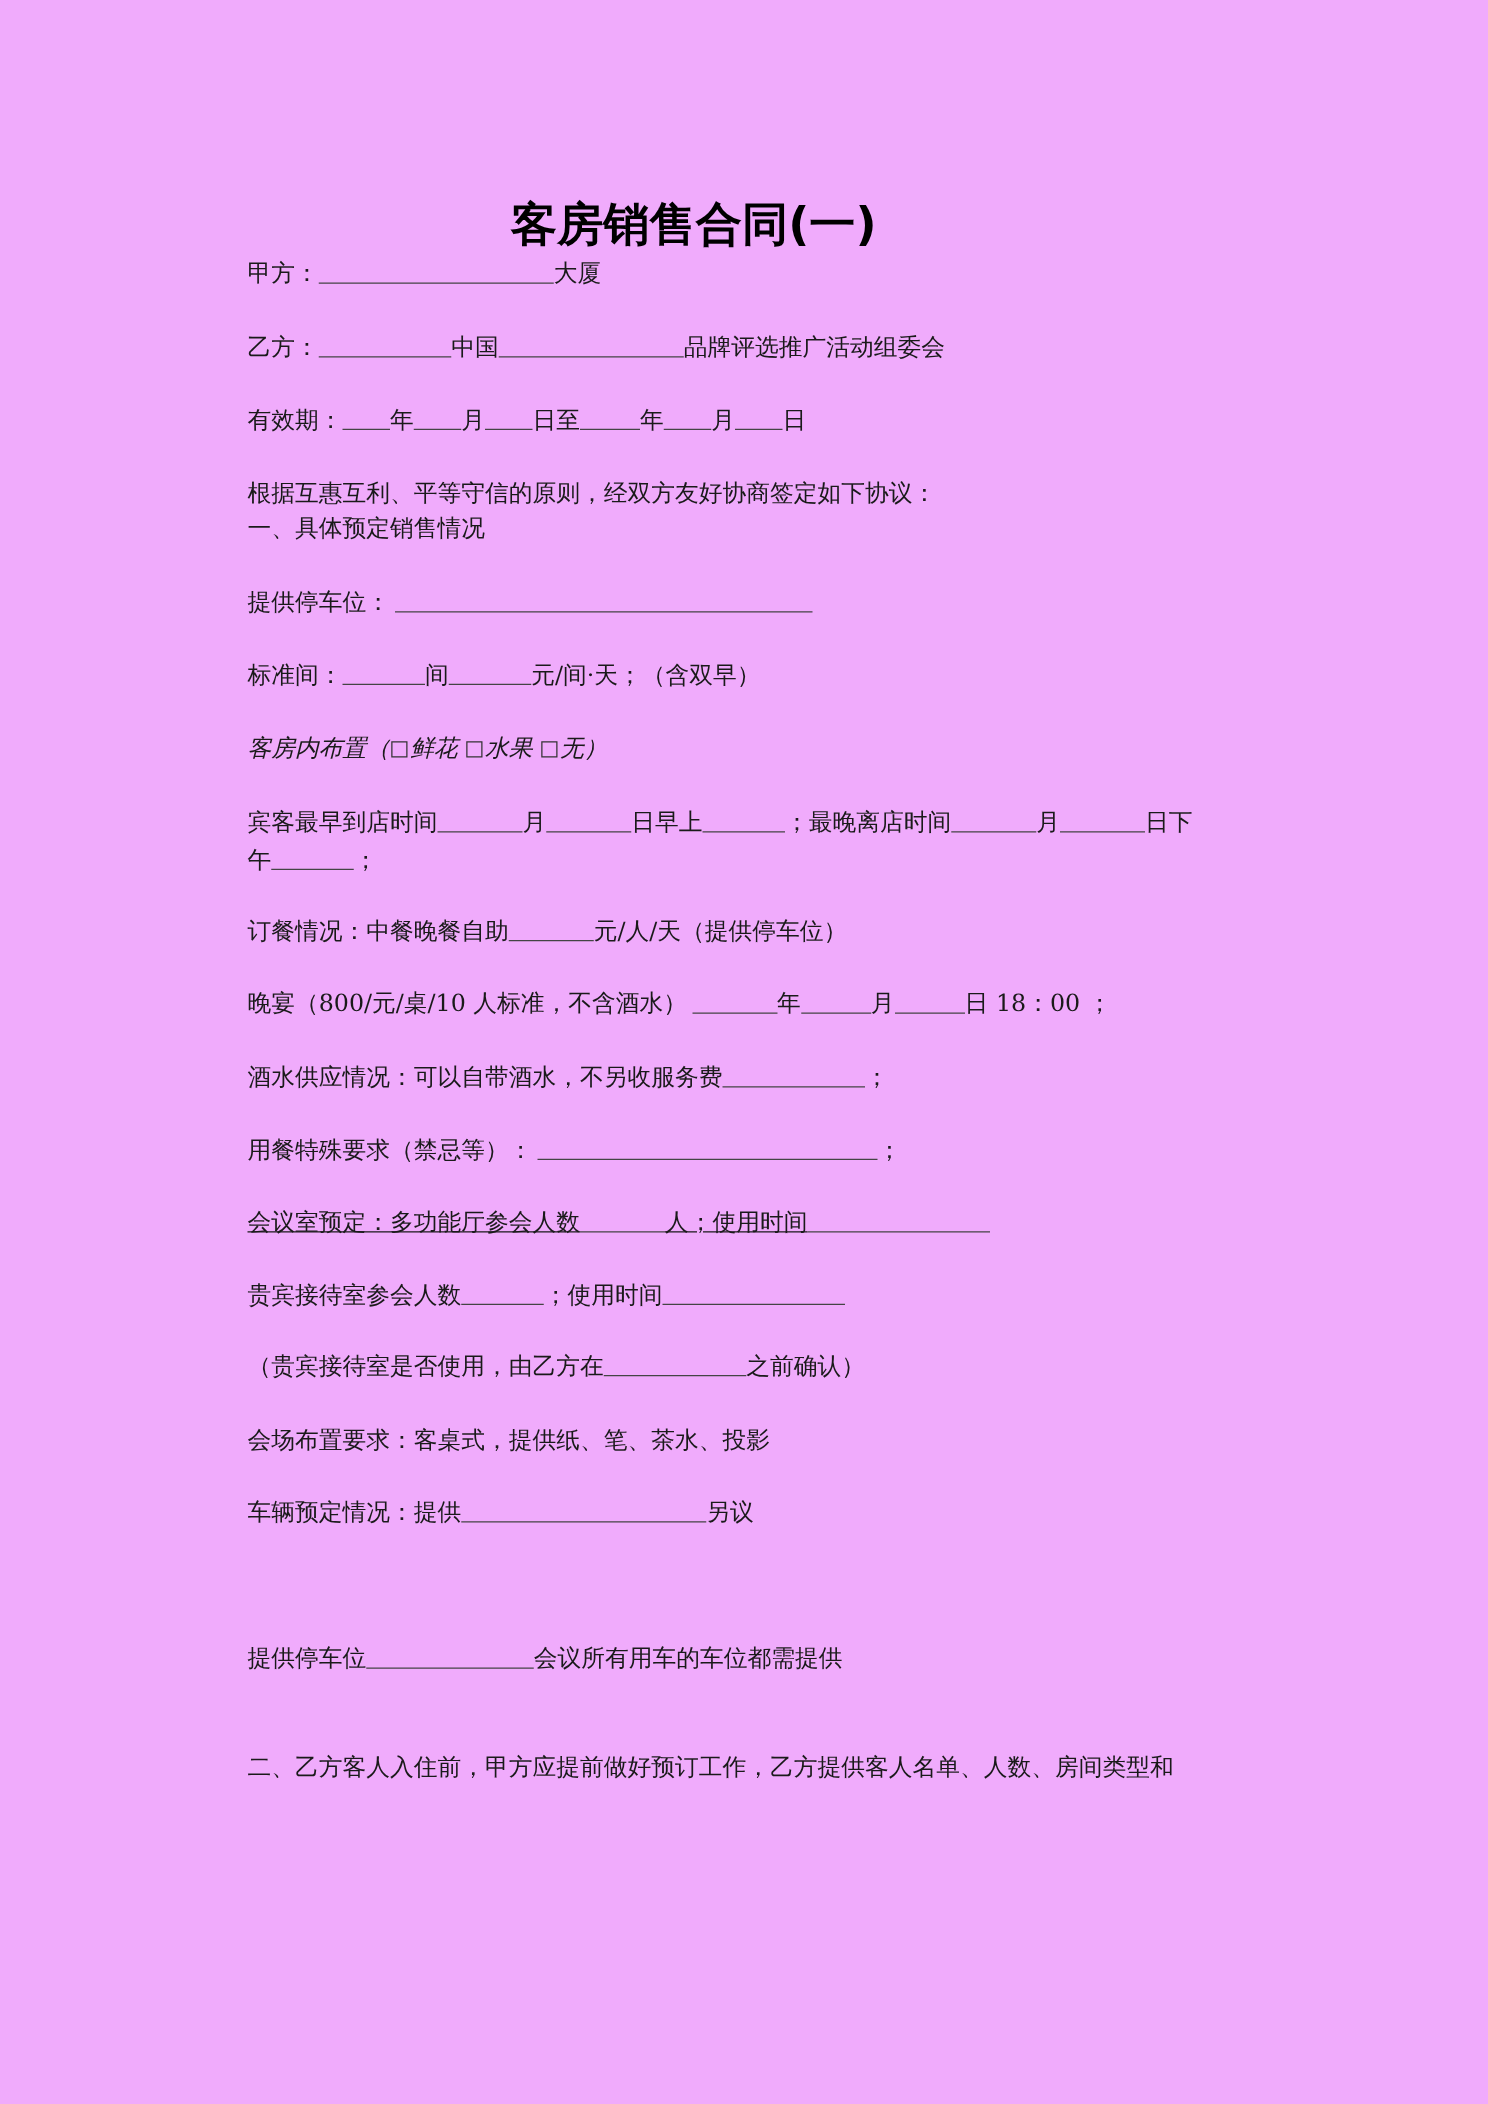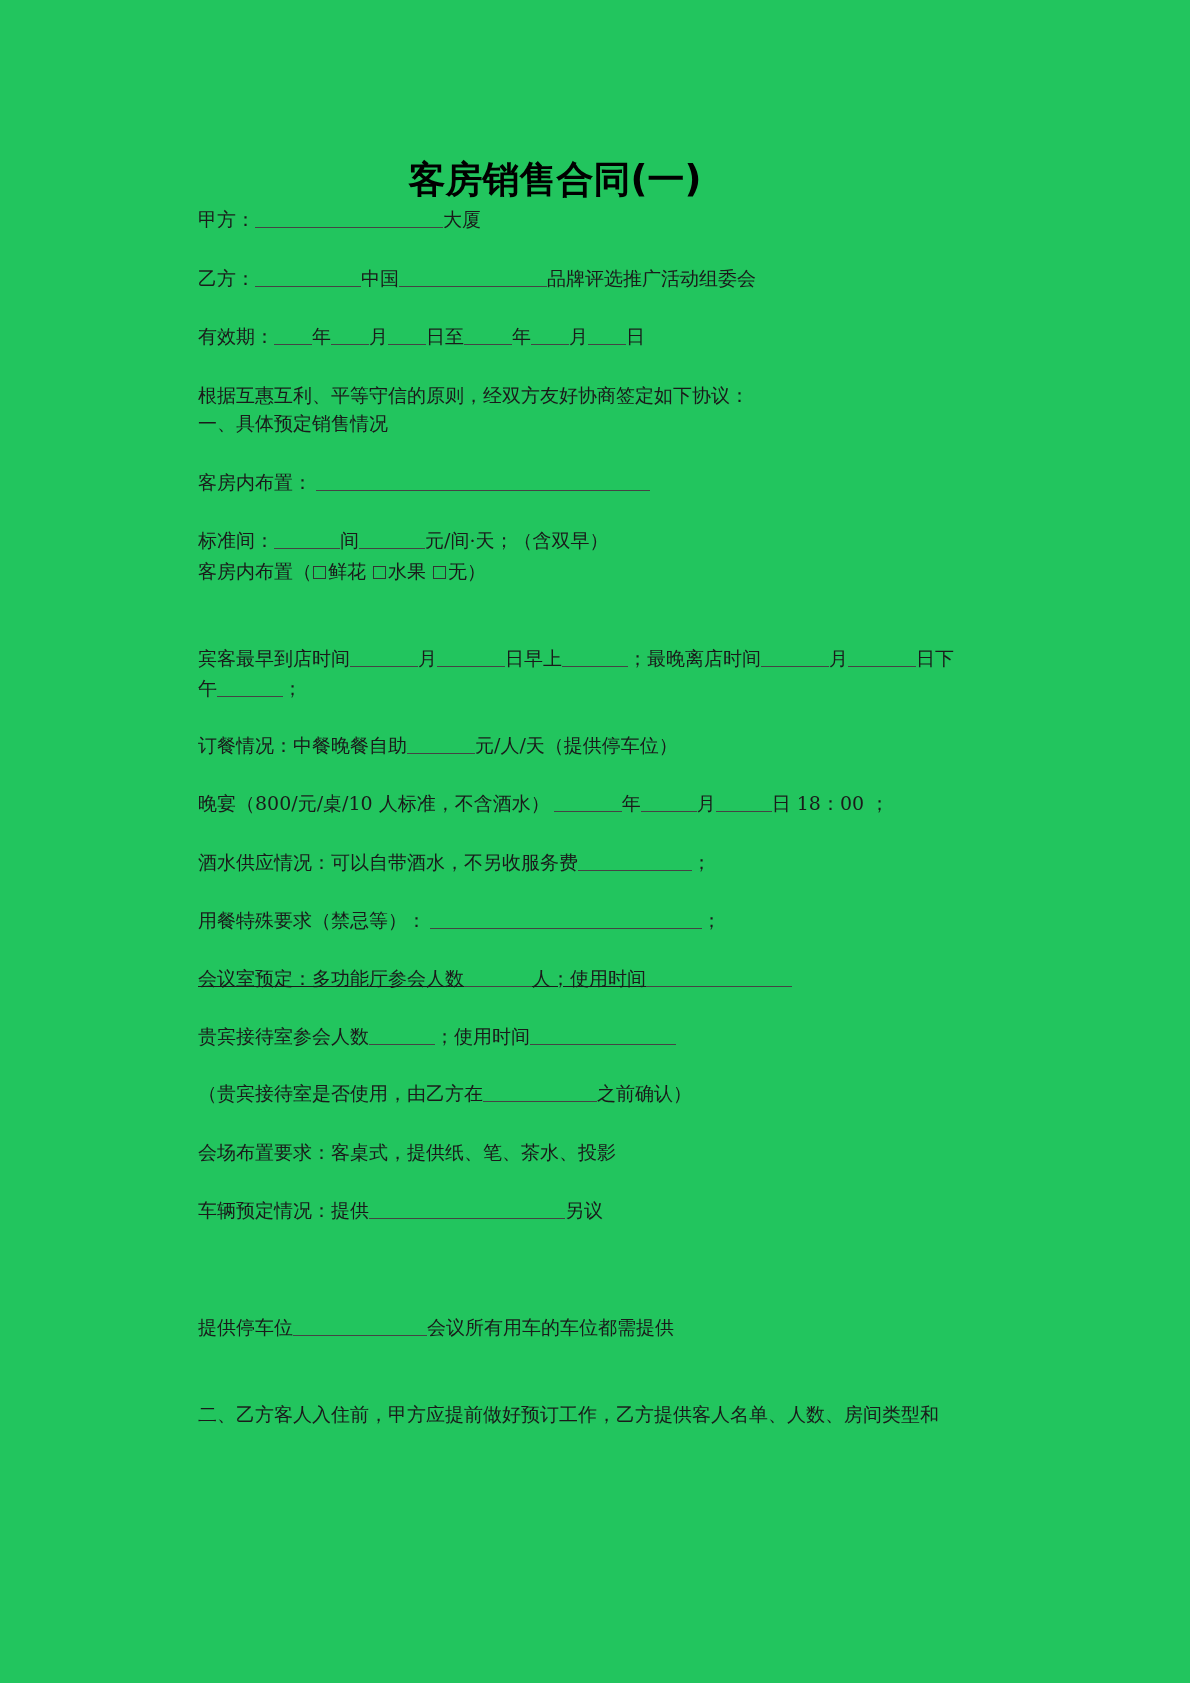--- a/index.html
+++ b/index.html
@@ -14,21 +14,21 @@
       overflow: hidden;
       font-family: "DejaVu Serif", "Liberation Serif", serif;
       color: #1a1a1a;
     }
     .page {
       position: absolute;
       left: 0;
       top: 0;
       width: 1190px;
       height: 1683px;
-      background: #22c55e;
+      background: #f0abfc;
     }
     .title {
       position: absolute;
       left: 0;
       width: 1110px;
       top: 158px;
       text-align: center;
       font-family: "DejaVu Sans", "Liberation Sans", sans-serif;
       font-weight: bold;
       font-size: 37px;
@@ -80,28 +80,28 @@
   </div>
 
   <div class="line" style="top:321px;">
     <span>有效期：</span><span class="blank" style="width:38px;"></span><span>年</span><span class="blank" style="width:38px;"></span><span>月</span><span class="blank" style="width:38px;"></span><span>日至</span><span class="blank" style="width:48px;"></span><span>年</span><span class="blank" style="width:38px;"></span><span>月</span><span class="blank" style="width:38px;"></span><span>日</span>
   </div>
 
   <div class="line" style="top:380px;">根据互惠互利、平等守信的原则，经双方友好协商签定如下协议：</div>
   <div class="line" style="top:408px;">一、具体预定销售情况</div>
 
   <div class="line" style="top:467px;">
-    <span>客房内布置：</span><span class="blank" style="width:334px; margin-left:4px;"></span>
+    <span>提供停车位：</span><span class="blank" style="width:334px; margin-left:4px;"></span>
   </div>
 
   <div class="line" style="top:525px;">
     <span>标准间：</span><span class="blank" style="width:66px;"></span><span>间</span><span class="blank" style="width:66px;"></span><span>元/间·天；（含双早）</span>
   </div>
 
-  <div class="line" style="top:556px;">
+  <div class="line" style="top:584px;font-style:italic;">
     <span>客房内布置（</span><span class="box"></span><span>鲜花</span>&nbsp;<span class="box"></span><span>水果</span>&nbsp;<span class="box"></span><span>无</span><span>）</span>
   </div>
 
   <div class="line" style="top:643px;">
     <span>宾客最早到店时间</span><span class="blank" style="width:68px;"></span><span>月</span><span class="blank" style="width:68px;"></span><span>日早上</span><span class="blank" style="width:66px;"></span><span>；最晚离店时间</span><span class="blank" style="width:68px;"></span><span>月</span><span class="blank" style="width:68px;"></span><span>日下</span>
   </div>
   <div class="line" style="top:673px;">
     <span>午</span><span class="blank" style="width:66px;"></span><span>；</span>
   </div>
 

